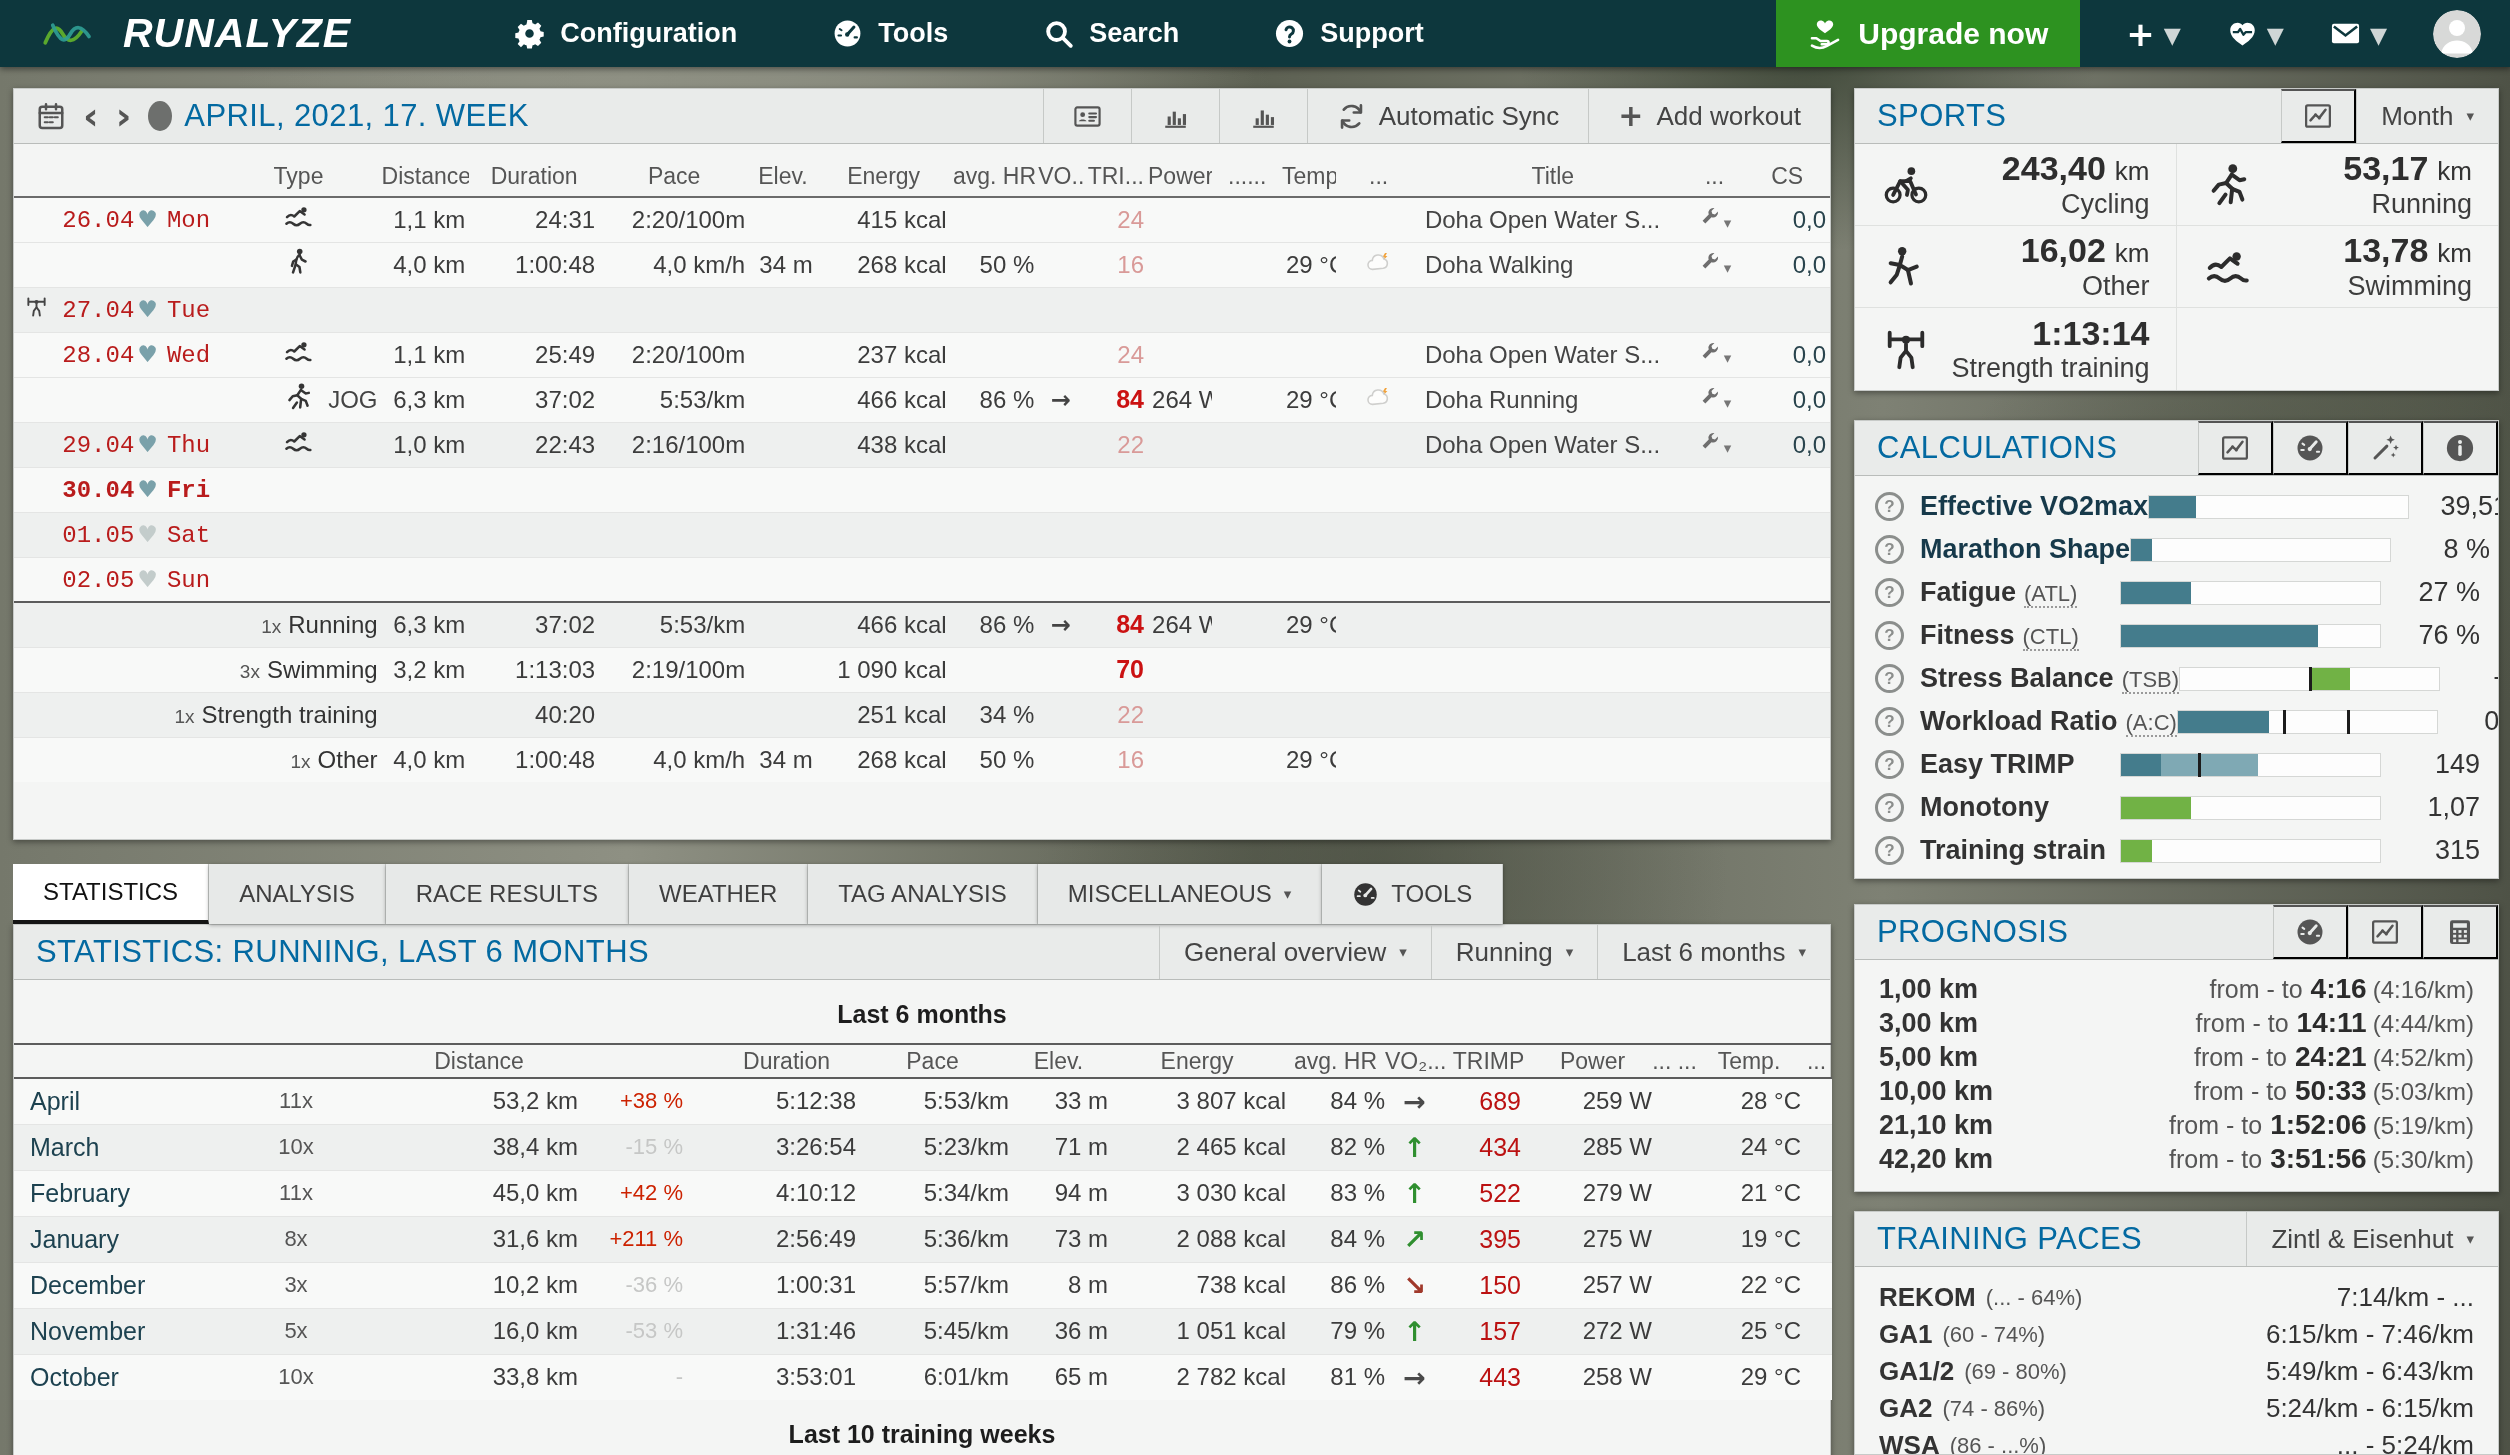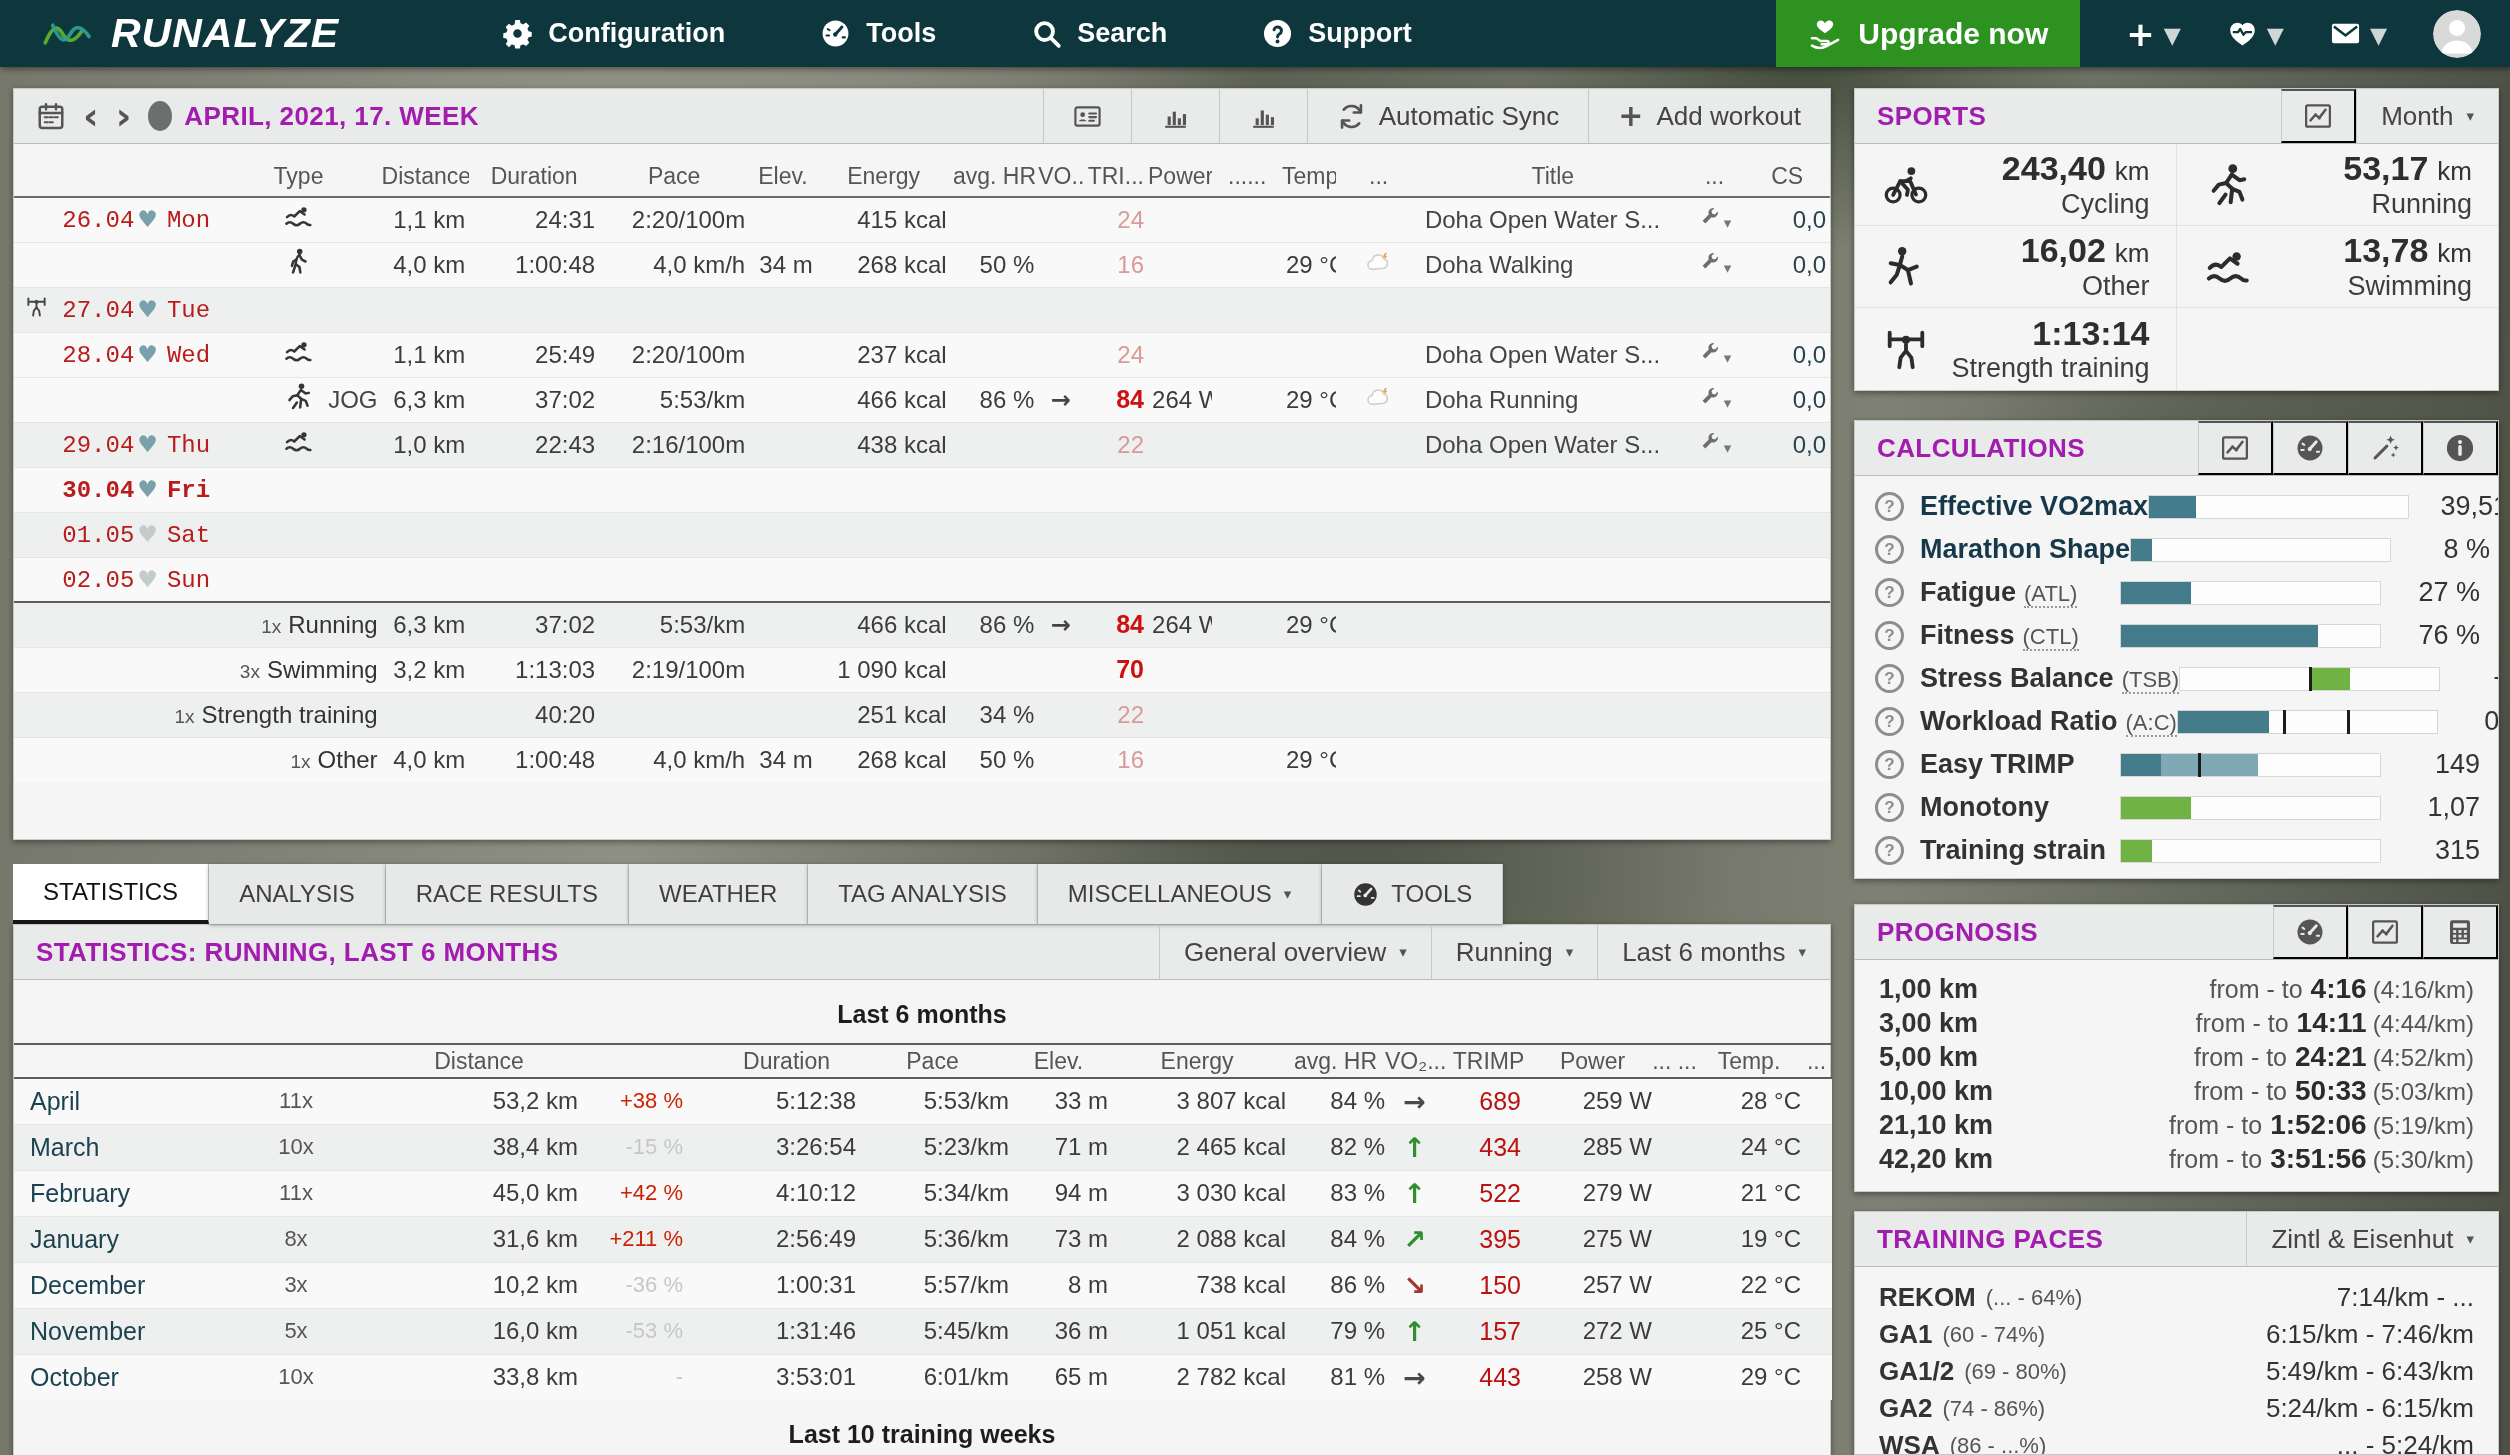--- a/index.html
+++ b/index.html
@@ -16,21 +16,21 @@
   }
   .icon { display:inline-flex; align-items:center; justify-content:center; }
   .icon svg { width:1em; height:1em; display:block; }
   .ticon { font-family:"DejaVu Sans",sans-serif; line-height:1; }
   .blob { width:.8em; height:1em; border-radius:50%; background:#6d6f6d; display:inline-block; }
 
   
   .topnav { --icon-bg:#0d373d; position:relative; z-index:9; height:67px; background:#0d373d;
             display:flex; align-items:center; padding:0 30px 0 40px; color:#fff;
             box-shadow:0 2px 6px rgba(0,0,0,.45); }
-  .brand { display:flex; align-items:center; gap:8px; }
+  .brand { display:flex; align-items:center; gap:20px; }
   .brand .icon { font-size:30px; }
   .brand .icon svg { width:2.1em; height:1em; }
   .brand-name { font-size:41px; font-weight:bold; font-style:italic; letter-spacing:1px; }
   .nav-menu { display:flex; gap:95px; margin-left:163px; }
   .nav-item { display:flex; align-items:center; gap:15px; font-size:27px; font-weight:bold; cursor:pointer; }
   .nav-item .icon { font-size:31px; }
   .nav-right { margin-left:auto; display:flex; align-items:center; gap:46px; }
   .upgrade-btn { background:#2d9220; height:67px; display:flex; align-items:center; gap:16px;
                  padding:0 32px; font-size:30px; font-weight:bold; color:#fff; border:none; cursor:pointer;
                  font-family:inherit; }
@@ -41,21 +41,21 @@
   .caret-sm { font-size:15px; color:#cfd6d6; }
   .avatar { width:48px; height:48px; font-size:48px; border-radius:50%; overflow:hidden; cursor:pointer; }
 
   
   main { display:flex; gap:23px; padding:21px 13px 0; align-items:flex-start; }
   .left-col { width:1818px; flex:none; }
   .right-col { width:645px; flex:none; }
   .panel { background:#f4f5f4; border:1px solid #c7cac8; box-shadow:0 2px 6px rgba(0,0,0,.4); }
   .phead { --icon-bg:#e9ebea; height:55px; background:#e9ebea; border-bottom:1px solid #b9bcba;
            display:flex; align-items:center; padding-left:22px; }
-  .ptitle { font-size:26px; font-weight:bold; color:#a21caf; letter-spacing:0.4px; white-space:nowrap; }
+  .ptitle { font-size:31px; font-weight:normal; color:#0369a1; letter-spacing:0.4px; white-space:nowrap; }
   .hgroup { margin-left:auto; display:flex; height:100%; }
   .hbtn { width:75px; height:100%; display:flex; align-items:center; justify-content:center;
           border-left:1px solid #c6c9c7; color:#555; font-size:30px; cursor:pointer; background:none; }
   .hdrop { height:100%; display:flex; align-items:center; gap:13px; padding:0 24px;
            border-left:1px solid #c6c9c7; font-size:26px; color:#444; cursor:pointer;
            background:none; border-top:none;border-right:none;border-bottom:none; font-family:inherit; white-space:nowrap; }
   .hdrop .caret-sm { color:#555; }
 
   
   .calendar-panel { height:752px; overflow:hidden; }

